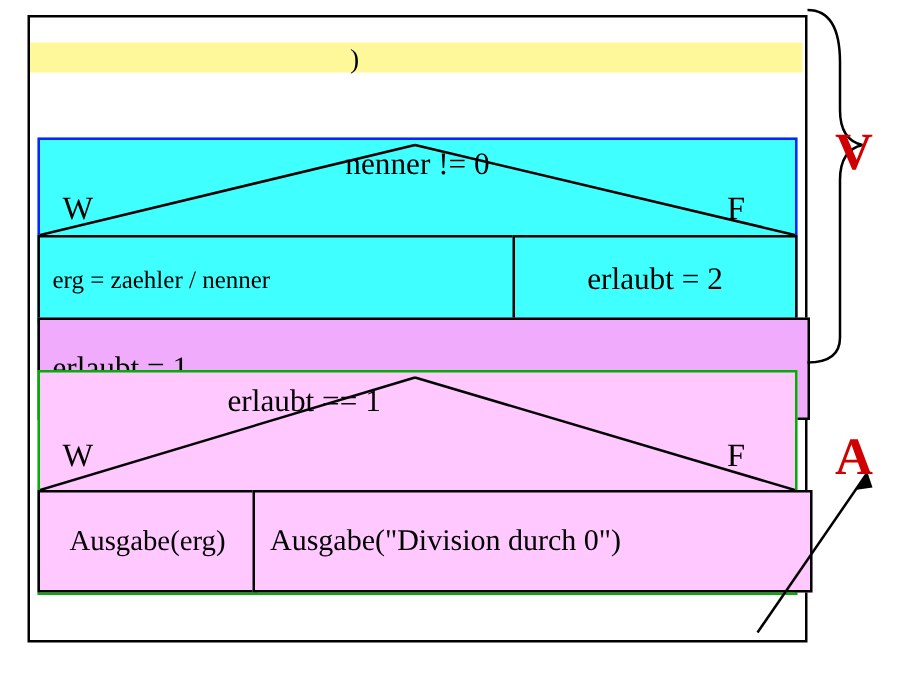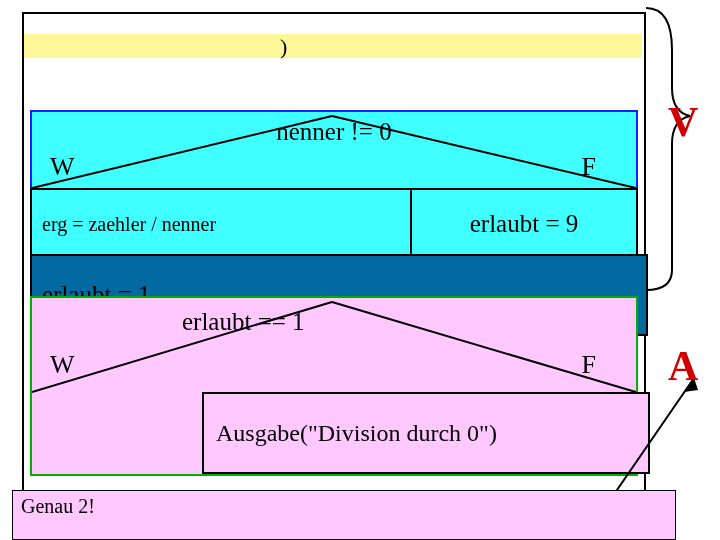--- a/index.html
+++ b/index.html
@@ -105,21 +105,21 @@
     display:flex; align-items:center; justify-content:center;
     font-size:25px;
   }
   .blue-bottom-cell {
     position: absolute;
     top: 142px;
     left: -2px;
     width: 604px;
     height: 78px;
     border: 2px solid #000;
-    background: #0369a1;
+    background: #f0abfc;
     display:flex; align-items:center; padding-left:10px;
     font-size:25px;
   }
   
   .green-wrap {
     position: absolute;
     top: 296px;
     left: 30px;
     width: 604px;
     height: 176px;
@@ -228,46 +228,46 @@
     <div class="blue-W">W</div>
     <div class="blue-F">F</div>
     <svg class="lines" width="604" height="222">
       <line x1="0" y1="76" x2="300" y2="4" stroke="#000" stroke-width="2"></line>
       <line x1="604" y1="76" x2="300" y2="4" stroke="#000" stroke-width="2"></line>
     </svg>
     <div class="blue-left-cell">
       <span>erg = zaehler / nenner</span>
     </div>
     <div class="blue-right-cell">
-      <span>erlaubt = 9</span>
+      <span>erlaubt = 2</span>
     </div>
     <div class="blue-bottom-cell">
       <span>erlaubt = 1</span>
     </div>
   </div>
 
   <div class="green-wrap">
     <div class="green-cond">erlaubt == 1</div>
     <div class="green-W">W</div>
     <div class="green-F">F</div>
     <svg class="lines" width="604" height="176">
       <line x1="0" y1="94" x2="300" y2="4" stroke="#000" stroke-width="2"></line>
       <line x1="604" y1="94" x2="300" y2="4" stroke="#000" stroke-width="2"></line>
     </svg>
+    <div class="green-left-cell">
+      <span>Ausgabe(erg)</span>
+    </div>
     <div class="green-right-cell">
       <span>Ausgabe("Division durch 0")</span>
     </div>
   </div>
 
   <svg class="bracket" width="720" height="540">
     <path d="M646,8 Q672,8 672,50 L672,88 Q672,112 690,116 Q672,120 672,144 L672,270 Q672,290 646,290" fill="none" stroke="#000" stroke-width="2"></path>
     <line x1="606" y1="506" x2="694" y2="378" stroke="#000" stroke-width="2"></line>
     <polygon points="694,378 684,392 698,390" fill="#000"></polygon>
   </svg>
 
   <div class="big-V">V</div>
   <div class="big-A">A</div>
 
-  <div class="answer-box">
-    <span>Genau 2!</span>
-  </div>
 
 </div>
 
 </body></html>

